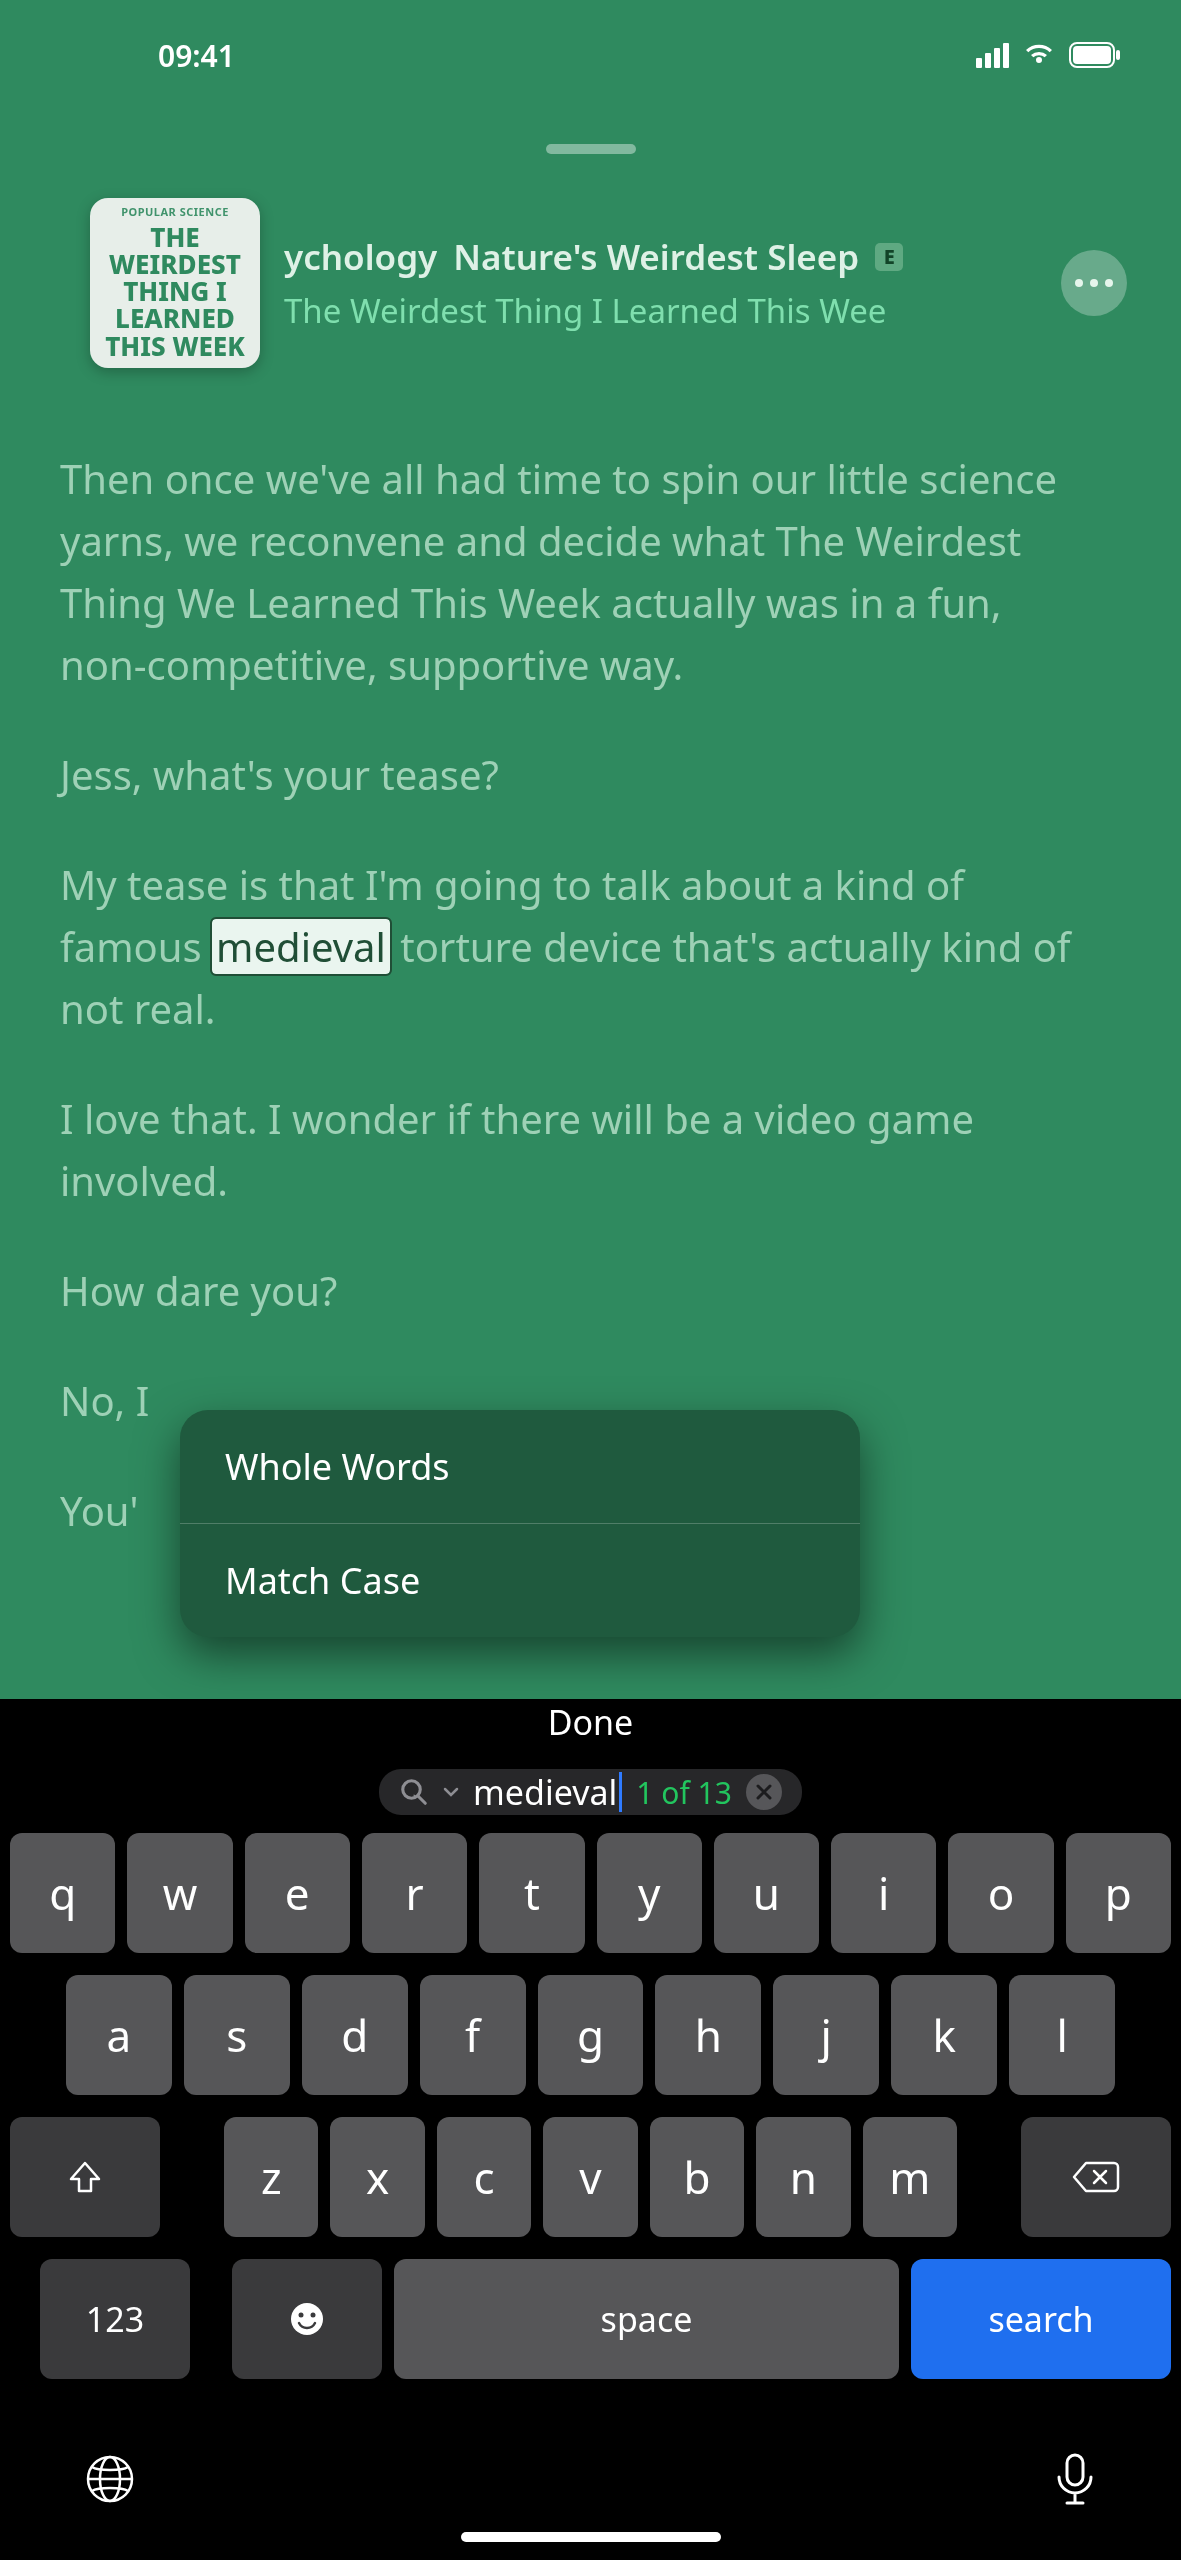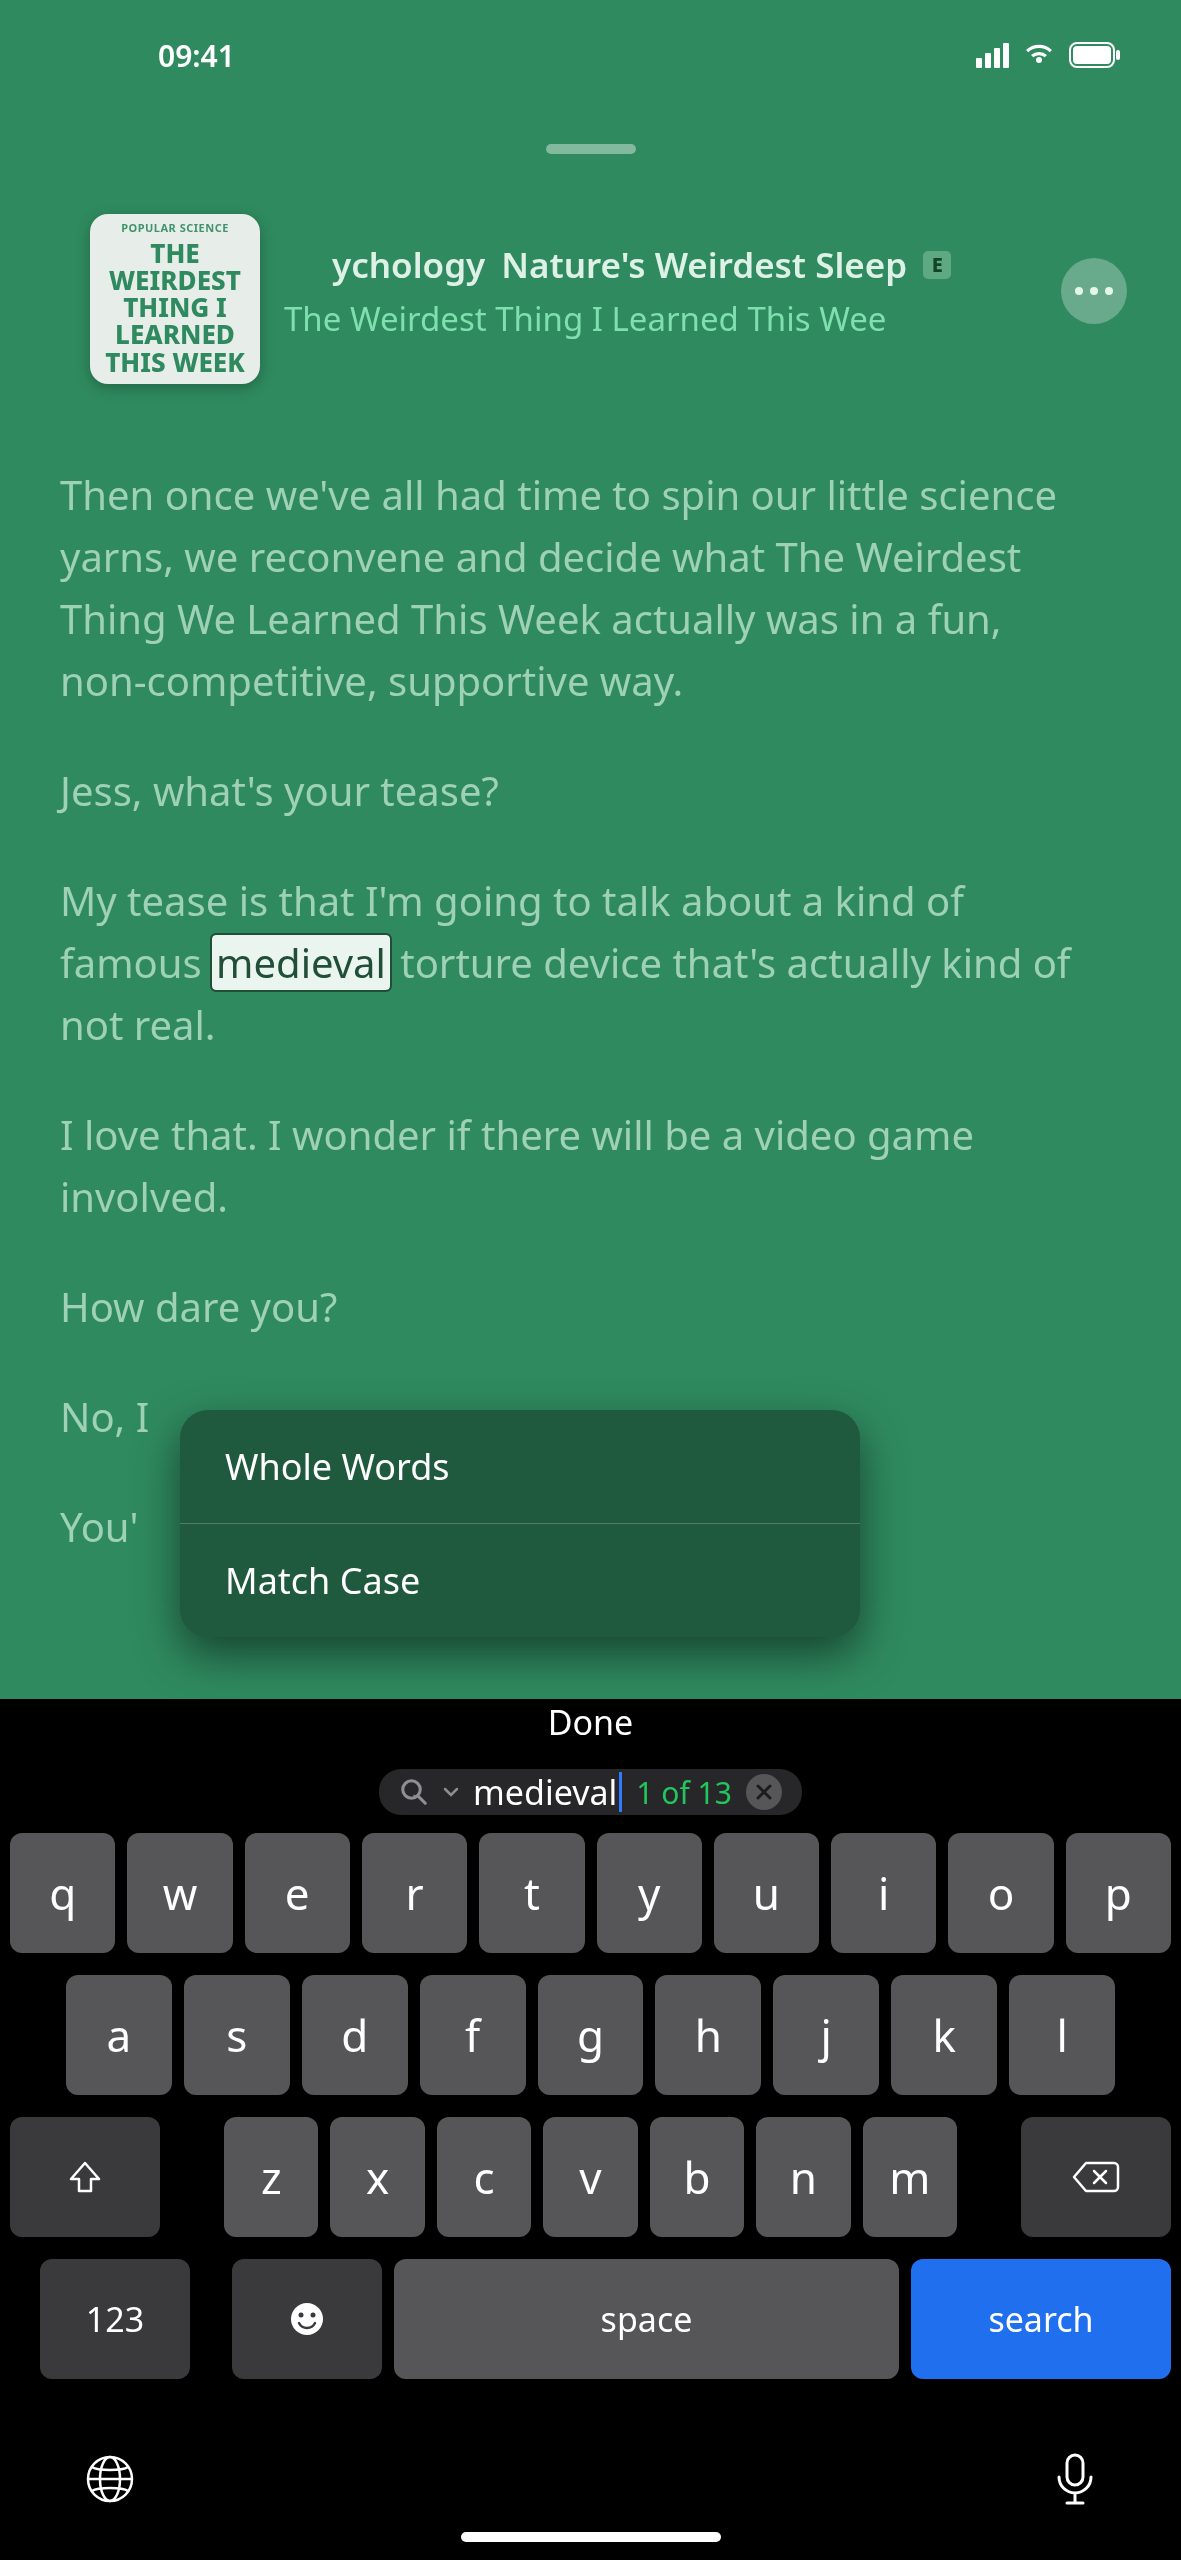--- a/index.html
+++ b/index.html
@@ -12,25 +12,25 @@
   .status-right { display: flex; align-items: center; gap: 14px; }
   .signal-bars { display: flex; align-items: flex-end; gap: 3px; }
   .signal-bars span { width: 6px; background: #fff; border-radius: 1px; }
   .signal-bars span:nth-child(1){height:10px}.signal-bars span:nth-child(2){height:15px}.signal-bars span:nth-child(3){height:20px}.signal-bars span:nth-child(4){height:25px}
   .wifi svg, .battery svg { display:block; }
 
   .grabber { width: 90px; height: 10px; border-radius: 5px; background: rgba(255,255,255,.4); margin: 34px auto 0; }
 
   
   .header { display:flex; align-items:center; gap: 24px; padding: 44px 54px 0 90px; }
-  .artwork { width: 170px; height: 170px; border-radius: 18px; background:#e7eee9; display:flex; flex-direction:column; align-items:center; justify-content:center; text-align:center; color:#2f8a5f; font-weight:800; line-height:1.05; box-shadow: 0 4px 14px rgba(0,0,0,.25); position:relative;margin-top:16px; }
+  .artwork { width: 170px; height: 170px; border-radius: 18px; background:#e7eee9; display:flex; flex-direction:column; align-items:center; justify-content:center; text-align:center; color:#2f8a5f; font-weight:800; line-height:1.05; box-shadow: 0 4px 14px rgba(0,0,0,.25); position:relative; }
   .artwork .pop { font-size: 11px; letter-spacing: .5px; font-weight:700; margin-bottom:6px; color:#2f8a5f; opacity:.9;}
   .artwork .big { font-size: 26px; }
   .header-text { flex:1; min-width:0; }
-  .title-row { display:flex; align-items:center; gap: 16px; color: #def1e6; font-size: 35px; font-weight:600; white-space:nowrap;margin-left:48px; }
+  .title-row { display:flex; align-items:center; gap: 16px; color: #def1e6; font-size: 35px; font-weight:600; white-space:nowrap; }
   .title-row .t1,.title-row .t2 { overflow:hidden; }
   .explicit { width:28px; height:28px; border-radius:5px; background:#5fa982; color:#124428; font-size:20px; font-weight:800; display:flex; align-items:center; justify-content:center; }
   .subtitle { color:#7fdfae; font-size: 33px; margin-top:8px; white-space:nowrap; overflow:hidden; text-overflow:ellipsis; }
   .more-btn { width:66px; height:66px; border-radius:50%; background:rgba(255,255,255,.28); display:flex; align-items:center; justify-content:center; gap:7px; flex-shrink:0; }
   .more-btn span { width:8px; height:8px; border-radius:50%; background:#e6f5ec; }
 
   
   .transcript { flex:1; padding: 80px 90px 0 60px; color:#9ed1b6; font-family: Georgia, 'Times New Roman', serif; font-size: 40px; line-height:1.55; overflow:hidden; position:relative; }
   .transcript p { margin-bottom: 48px; }
   .hl { background:#eaf5ef; color:#204e36; border-radius:4px; padding:0 4px; outline:2px solid #204e36; }

